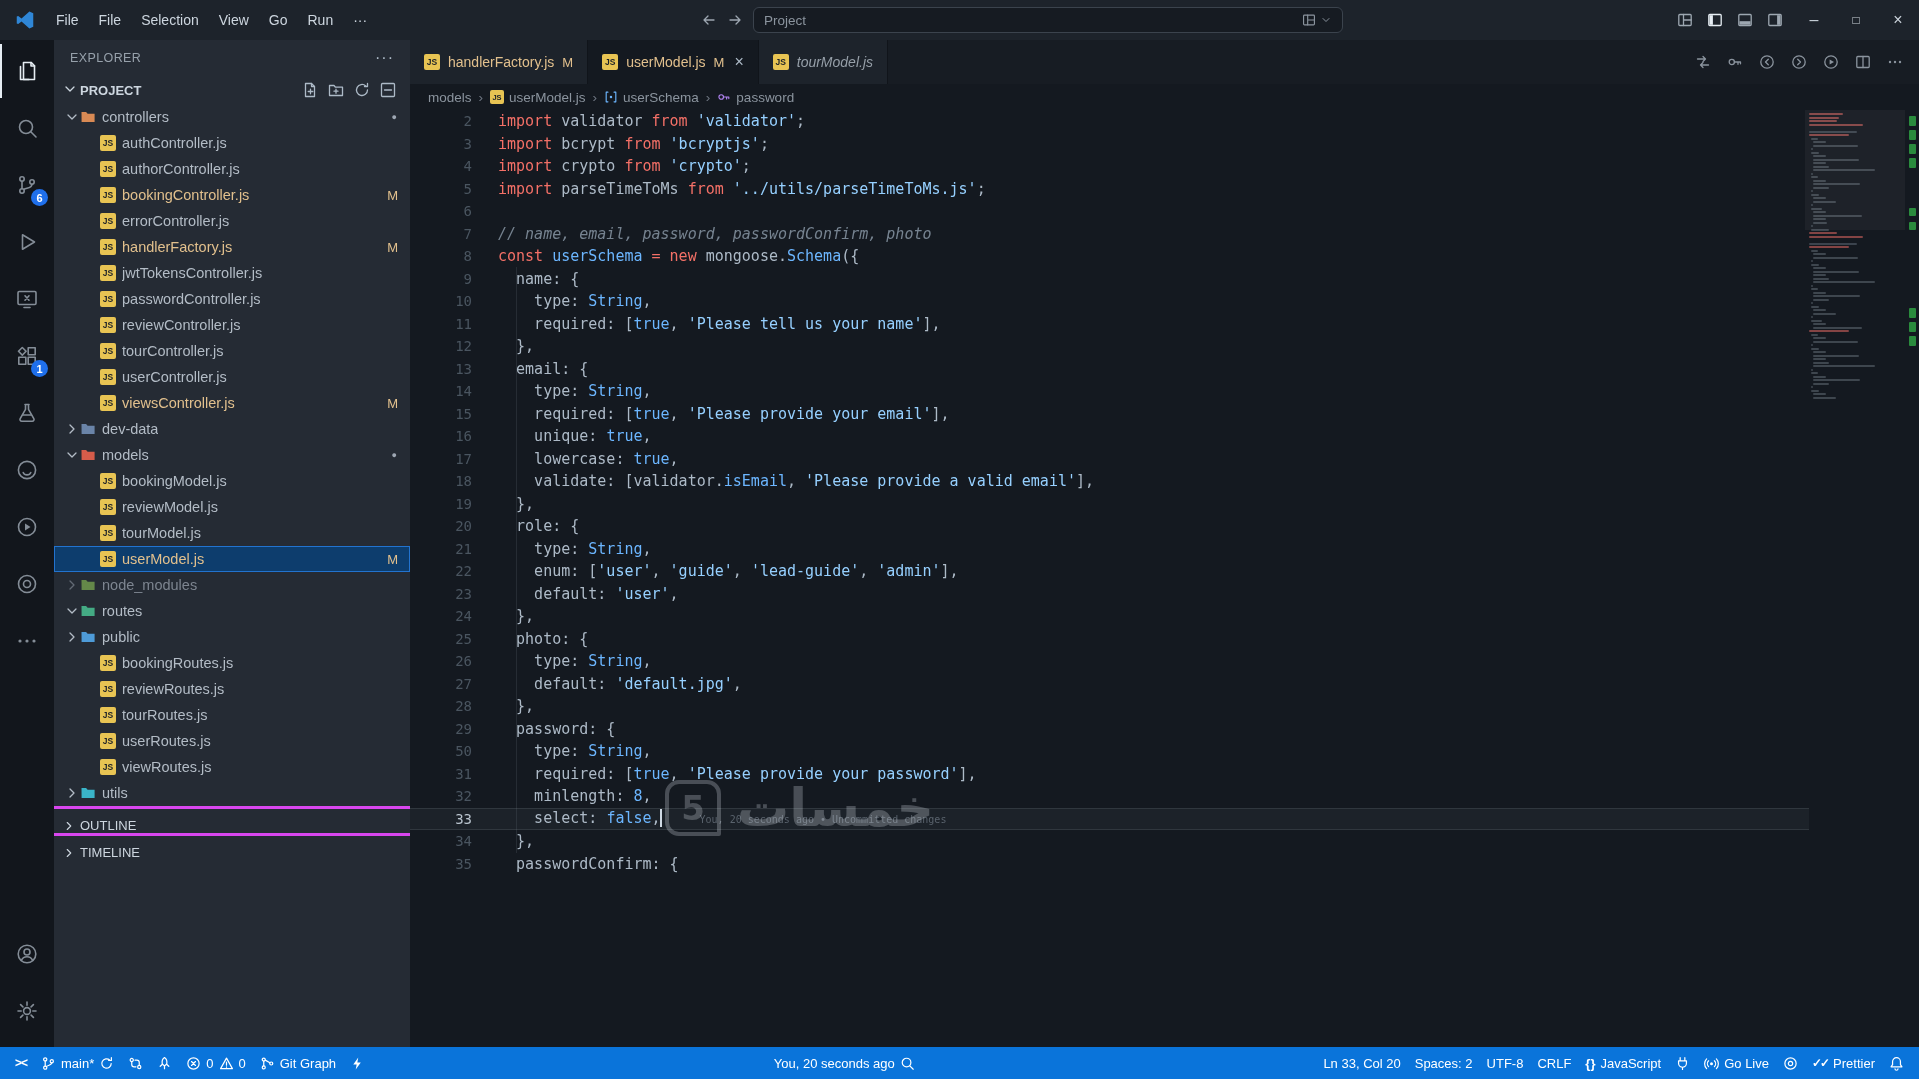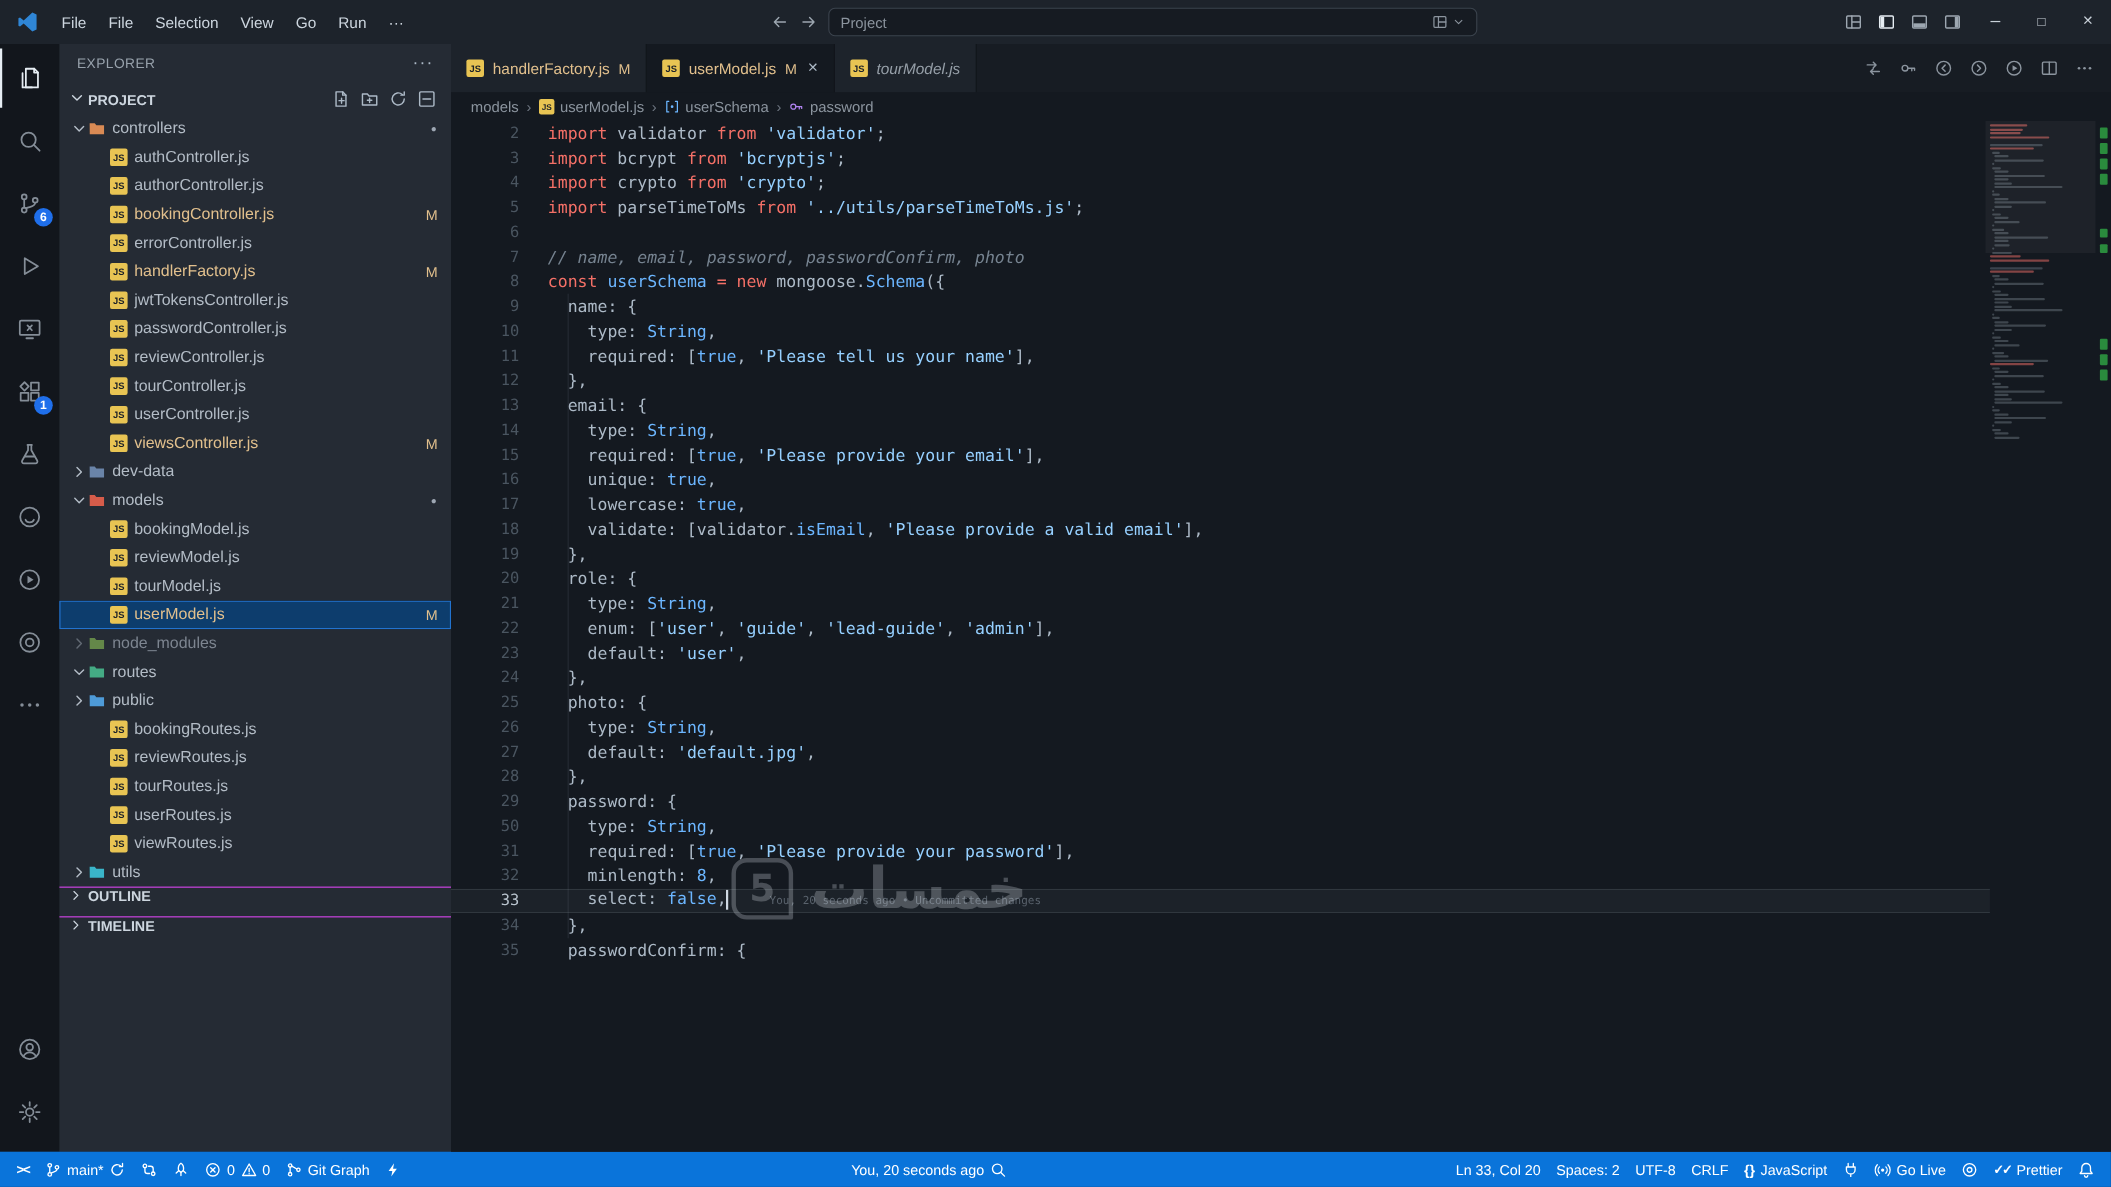--- a/index.html
+++ b/index.html
@@ -49,22 +49,22 @@
   .trow .tsp{width:16px;flex:0 0 16px;}
   .trow .tlabel{margin-left:6px;overflow:hidden;text-overflow:ellipsis;text-align:right;}
   .trow.mod{color:#e2c08d;}
   .trow.dim{color:#7d8590;}
   .trow.dim .ic{opacity:.7;}
   .trow.sel{background:#0d3d6d;box-shadow:inset 0 0 0 1px #2273cf;color:#e2c08d;}
   .tbadge{position:absolute;right:12px;font-size:13px;color:#e2c08d;}
   .tdot{position:absolute;right:13px;font-size:9px;color:#9ea7b3;}
   .chev-ic svg{transition:none;}
   .rot90 svg{transform:rotate(90deg);}
-  .pane-header{height:27px;display:flex;align-items:flex-start;gap:4px;padding:0 8px;font-size:13px;font-weight:700;
-               color:#cdd6df;border-top:1px solid #d946ef;}
+  .pane-header{height:27px;display:flex;align-items:flex-end;gap:4px;padding:0 8px;font-size:13px;font-weight:400;
+               color:#cdd6df;border-top:3px solid #d946ef;}
   .sb-fill{flex:1;}
 
   
   .editor-area{flex:1;display:flex;flex-direction:column;min-width:0;background:#141920;}
   .tabsbar{height:44px;flex:0 0 44px;background:#171c23;display:flex;align-items:stretch;}
   .tabs{display:flex;align-items:stretch;}
   .tab{display:flex;align-items:center;gap:8px;padding:0 14px;font-size:14px;background:#1d232b;color:#969fa8;
        border-right:1px solid #10141a;}
   .tab.mod{color:#e2c08d;}
   .tab.active{background:#141920;}

